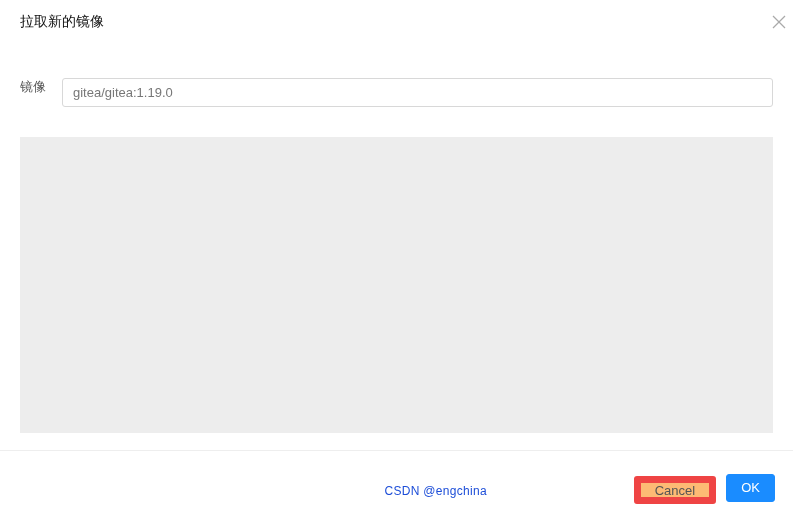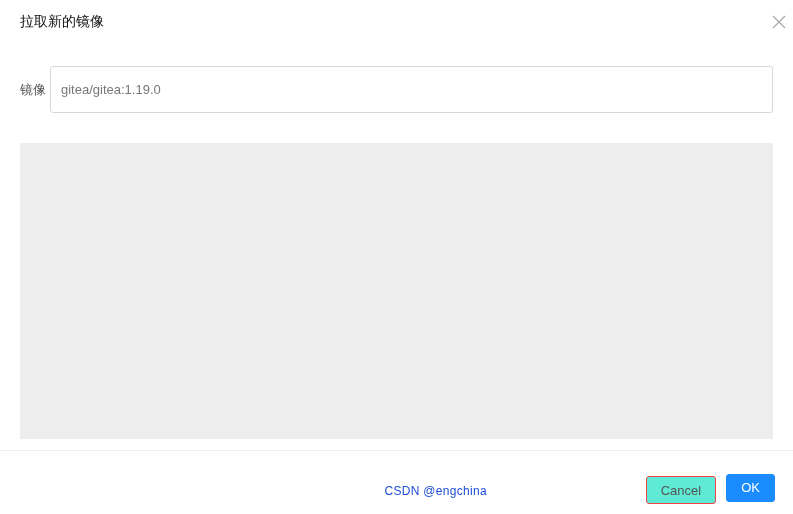--- a/index.html
+++ b/index.html
@@ -32,32 +32,31 @@
       justify-content: center;
       cursor: pointer;
       color: #aaa;
     }
     .close-btn svg { width: 14px; height: 14px; }
     .modal-body {
       padding: 0 20px 0 20px;
     }
     .field-row {
       display: flex;
-      align-items: center;
-      margin-top: 16px;
-      gap: 4px;
+      margin-top: 28px;
+      gap: 16px;
     }
     .field-label {
       font-size: 13px;
       color: #555;
       white-space: nowrap;
     }
     .text-input {
       flex: 1;
-      height: 47px;
+      height: 29px;
       border: 1px solid #d8d8d8;
       border-radius: 3px;
       padding: 0 10px;
       font-size: 13px;
       color: #777;
       background: #fff;
       outline: none;
     }
     .output-area {
       margin-top: 30px;
@@ -81,22 +80,22 @@
       height: 28px;
       padding: 0 14px;
       font-size: 13px;
       border-radius: 3px;
       cursor: pointer;
       display: inline-flex;
       align-items: center;
       justify-content: center;
     }
     .btn-cancel {
-      background: #5eead4;
-      border: 1px solid #ef4444;
+      background: #fdba74;
+      border: 7px solid #ef4444;
       color: #555;
       margin-top: 15px;
     }
     .btn-ok {
       background: #1a8cff;
       border: 1px solid #1a8cff;
       color: #fff;
       margin-top: 10px;
     }
     .watermark {

